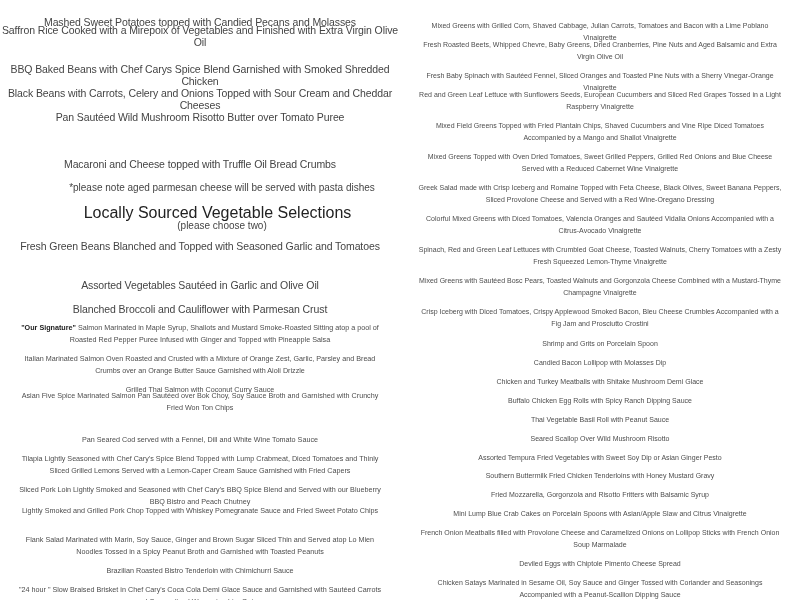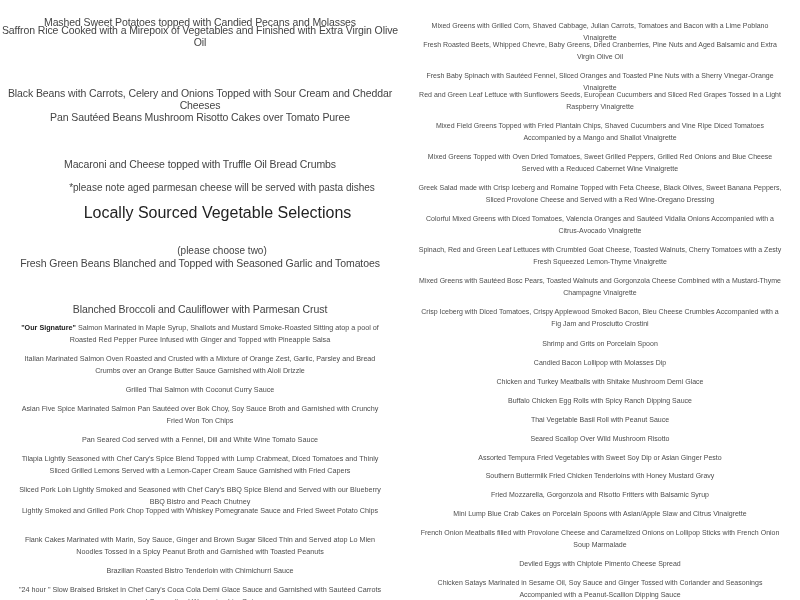--- a/index.html
+++ b/index.html
@@ -15,41 +15,43 @@
   .heading { font-size: 16px; color: #222; padding-left: 35px; }
   .note { font-size: 10px; color: #444; padding-left: 44px; }
   b.sig { color: #222; font-weight: bold; }
 </style>
 </head>
 <body>
 
 <div class="col left">
   <div class="line lg" style="top:0px">Mashed Sweet Potatoes topped with Candied Pecans and Molasses</div>
   <div class="line lg" style="top:8px">Saffron Rice Cooked with a Mirepoix of Vegetables and Finished with Extra Virgin Olive Oil</div>
+  <div class="line lg" style="top:47px">BBQ Baked Beans with Chef Carys Spice Blend Garnished with Smoked Shredded Chicken</div>
   <div class="line lg" style="top:71px">Black Beans with Carrots, Celery and Onions Topped with Sour Cream and Cheddar Cheeses</div>
-  <div class="line lg" style="top:95px">Pan Sautéed Beans Mushroom Risotto Cakes over Tomato Puree</div>
+  <div class="line lg" style="top:95px">Pan Sautéed Wild Mushroom Risotto Butter over Tomato Puree</div>
   <div class="line lg" style="top:142px">Macaroni and Cheese topped with Truffle Oil Bread Crumbs</div>
   <div class="line note" style="top:166px">*please note aged parmesan cheese will be served with pasta dishes</div>
 
   <div class="line heading" style="top:188px">Locally Sourced Vegetable Selections</div>
-  <div class="line note" style="top:229px">(please choose two)</div>
-  <div class="line lg" style="top:241px">Fresh Green Beans Blanched and Topped with Seasoned Garlic and Tomatoes</div>
+  <div class="line note" style="top:204px">(please choose two)</div>
+  <div class="line lg" style="top:224px">Fresh Green Beans Blanched and Topped with Seasoned Garlic and Tomatoes</div>
+  <div class="line lg" style="top:263px">Assorted Vegetables Sautéed in Garlic and Olive Oil</div>
   <div class="line lg" style="top:287px">Blanched Broccoli and Cauliflower with Parmesan Crust</div>
 
   <div class="line sm" style="top:306px">
     <b class="sig">"Our Signature"</b><span> Salmon Marinated in Maple Syrup, Shallots and Mustard Smoke-Roasted Sitting atop a pool of Roasted Red Pepper Puree Infused with Ginger and Topped with Pineapple Salsa</span>
   </div>
   <div class="line sm" style="top:368px">Grilled Thai Salmon with Coconut Curry Sauce</div>
   <div class="line sm" style="top:337px">Italian Marinated Salmon Oven Roasted and Crusted with a Mixture of Orange Zest, Garlic, Parsley and Bread Crumbs over an Orange Butter Sauce Garnished with Aioli Drizzle</div>
-  <div class="line sm" style="top:387px">Asian Five Spice Marinated Salmon Pan Sautéed over Bok Choy, Soy Sauce Broth and Garnished with Crunchy Fried Won Ton Chips</div>
+  <div class="line sm" style="top:374px">Asian Five Spice Marinated Salmon Pan Sautéed over Bok Choy, Soy Sauce Broth and Garnished with Crunchy Fried Won Ton Chips</div>
   <div class="line sm" style="top:418px">Pan Seared Cod served with a Fennel, Dill and White Wine Tomato Sauce</div>
   <div class="line sm" style="top:437px">Tilapia Lightly Seasoned with Chef Cary's Spice Blend Topped with Lump Crabmeat, Diced Tomatoes and Thinly Sliced Grilled Lemons Served with a Lemon-Caper Cream Sauce Garnished with Fried Capers</div>
   <div class="line sm" style="top:468px">Sliced Pork Loin Lightly Smoked and Seasoned with Chef Cary's BBQ Spice Blend and Served with our Blueberry BBQ Bistro and Peach Chutney</div>
   <div class="line sm" style="top:489px">Lightly Smoked and Grilled Pork Chop Topped with Whiskey Pomegranate Sauce and Fried Sweet Potato Chips</div>
-  <div class="line sm" style="top:518px">Flank Cakes Marinated with Marin, Soy Sauce, Ginger and Brown Sugar Sliced Thin and Served atop Lo Mien Noodles Tossed in a Spicy Peanut Broth and Garnished with Toasted Peanuts</div>
+  <div class="line sm" style="top:518px">Flank Salad Marinated with Marin, Soy Sauce, Ginger and Brown Sugar Sliced Thin and Served atop Lo Mien Noodles Tossed in a Spicy Peanut Broth and Garnished with Toasted Peanuts</div>
   <div class="line sm" style="top:549px">Brazilian Roasted Bistro Tenderloin with Chimichurri Sauce</div>
   <div class="line sm" style="top:568px">"24 hour " Slow Braised Brisket in Chef Cary's Coca Cola Demi Glace Sauce and Garnished with Sautéed Carrots and Caramelized Worcestershire Onions</div>
 </div>
 
 <div class="col right">
   <div class="line smr" style="top:4px">Mixed Greens with Grilled Corn, Shaved Cabbage, Julian Carrots, Tomatoes and Bacon with a Lime Poblano Vinaigrette</div>
   <div class="line smr" style="top:23px">Fresh Roasted Beets, Whipped Chevre, Baby Greens, Dried Cranberries, Pine Nuts and Aged Balsamic and Extra Virgin Olive Oil</div>
   <div class="line smr" style="top:54px">Fresh Baby Spinach with Sautéed Fennel, Sliced Oranges and Toasted Pine Nuts with a Sherry Vinegar-Orange Vinaigrette</div>
   <div class="line smr" style="top:73px">Red and Green Leaf Lettuce with Sunflowers Seeds, European Cucumbers and Sliced Red Grapes Tossed in a Light Raspberry Vinaigrette</div>
   <div class="line smr" style="top:104px">Mixed Field Greens Topped with Fried Plantain Chips, Shaved Cucumbers and Vine Ripe Diced Tomatoes Accompanied by a Mango and Shallot Vinaigrette</div>

